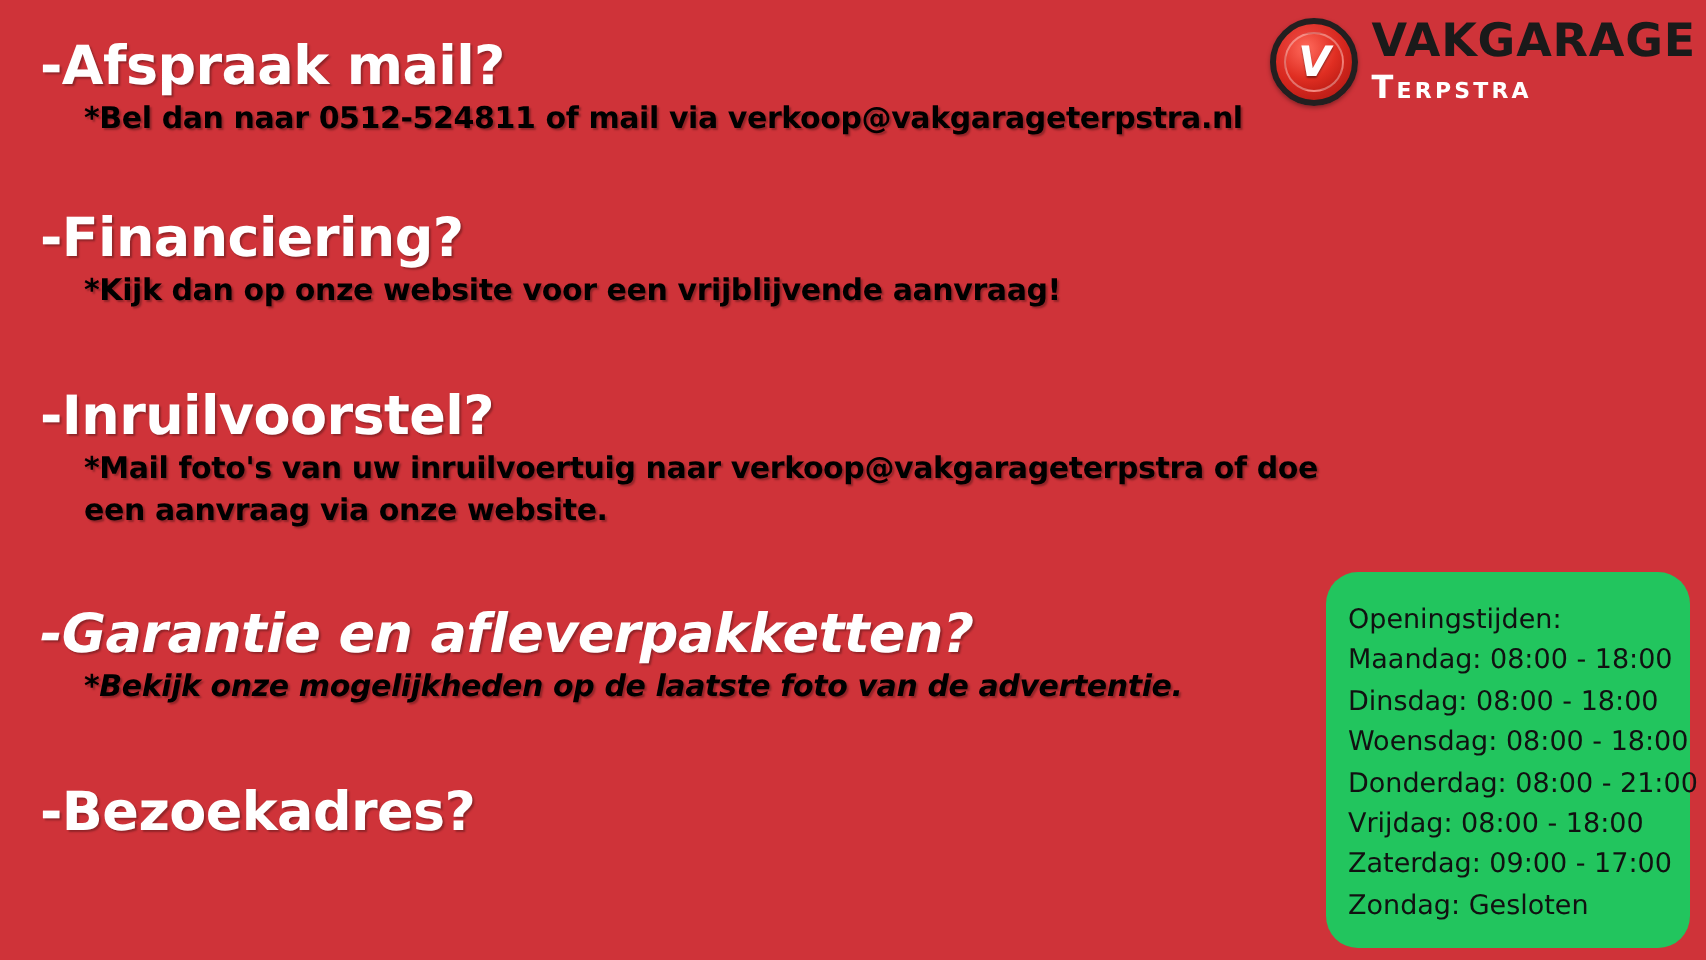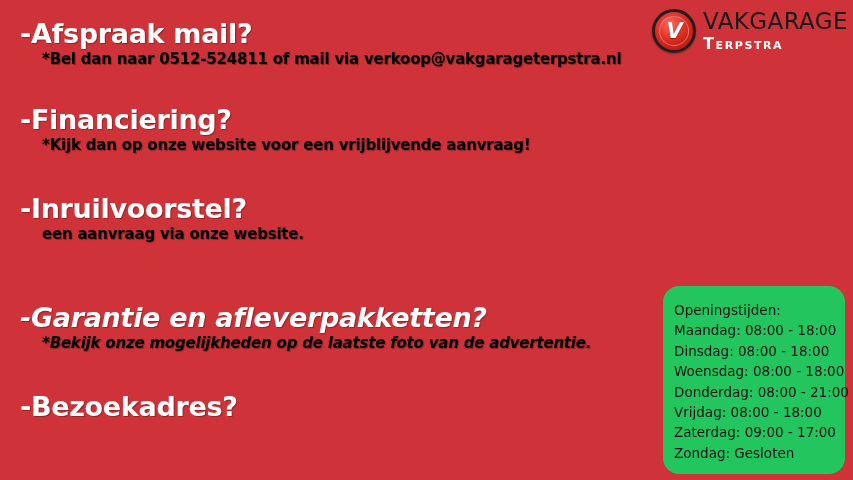--- a/index.html
+++ b/index.html
@@ -60,21 +60,21 @@
   }
   .logo-words {
     display: flex;
     flex-direction: column;
     justify-content: center;
     line-height: 1;
   }
   .logo-main {
     color: #1a1a1a;
     font-family: "DejaVu Sans", sans-serif;
-    font-weight: normal;
+    font-weight: bold;
     font-size: 23px;
     letter-spacing: 0.4px;
   }
   .logo-sub {
     color: #ffffff;
     font-family: "DejaVu Sans", sans-serif;
     font-weight: bold;
     font-size: 16px;
     letter-spacing: 1.6px;
     margin-top: 3px;
@@ -163,20 +163,21 @@
       <div class="sec-line">*Bel dan naar 0512-524811 of mail via verkoop@vakgarageterpstra.nl</div>
     </div>
 
     <div class="section" id="sec-1">
       <div class="sec-title">-Financiering?</div>
       <div class="sec-line">*Kijk dan op onze website voor een vrijblijvende aanvraag!</div>
     </div>
 
     <div class="section" id="sec-2">
       <div class="sec-title">-Inruilvoorstel?</div>
+      <div class="sec-line">*Mail foto's van uw inruilvoertuig naar verkoop@vakgarageterpstra of doe</div>
       <div class="sec-line"> een aanvraag via onze website.</div>
     </div>
 
     <div class="section" id="sec-3">
       <div class="sec-title">-Garantie en afleverpakketten?</div>
       <div class="sec-line">*Bekijk onze mogelijkheden op de laatste foto van de advertentie.</div>
     </div>
 
     <div class="section" id="sec-4">
       <div class="sec-title">-Bezoekadres?</div>

